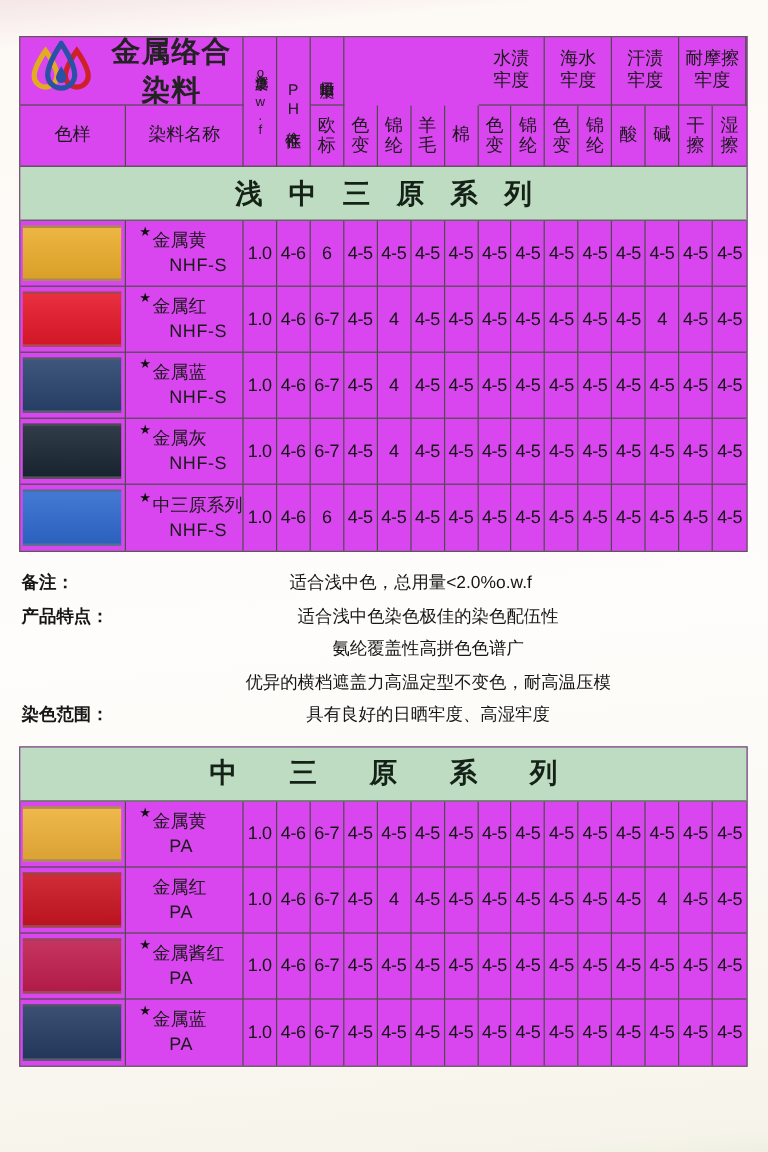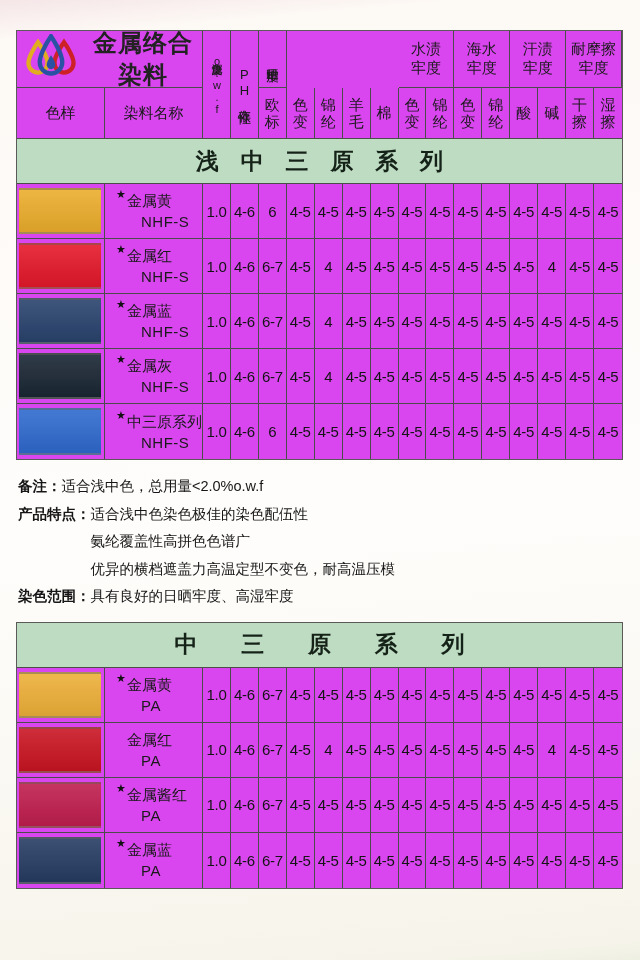--- a/index.html
+++ b/index.html
@@ -50,21 +50,21 @@
             background-image:linear-gradient(180deg,rgba(255,255,255,.10),rgba(0,0,0,.08)); }
   .namecell { flex-direction:column; align-items:flex-start; justify-content:center;
               padding-left:10px; font-size:15px; line-height:1.4; }
   .nline { display:flex; align-items:flex-start; }
   .star { font-size:11px; width:12px; position:relative; top:-3px; color:#111; }
   .code { margin-left:26px; letter-spacing:.5px; }
   .val { font-size:15px; color:#141414; letter-spacing:-.3px; }
 
   
   .notes { margin:13px 0 11px 2px; font-size:14.5px; line-height:1.9; color:#161616; }
-  .note { display:flex; align-items:flex-start; }
+  .note { display:flex; align-items:flex-start;text-align:center; }
   .note-label { font-weight:bold; white-space:nowrap; }
   .note-lines { flex:1; }
 </style>
 </head>
 <body>
 
 <div class="sheet">
 
   <div class="tbl">
     <div class="grid head">

